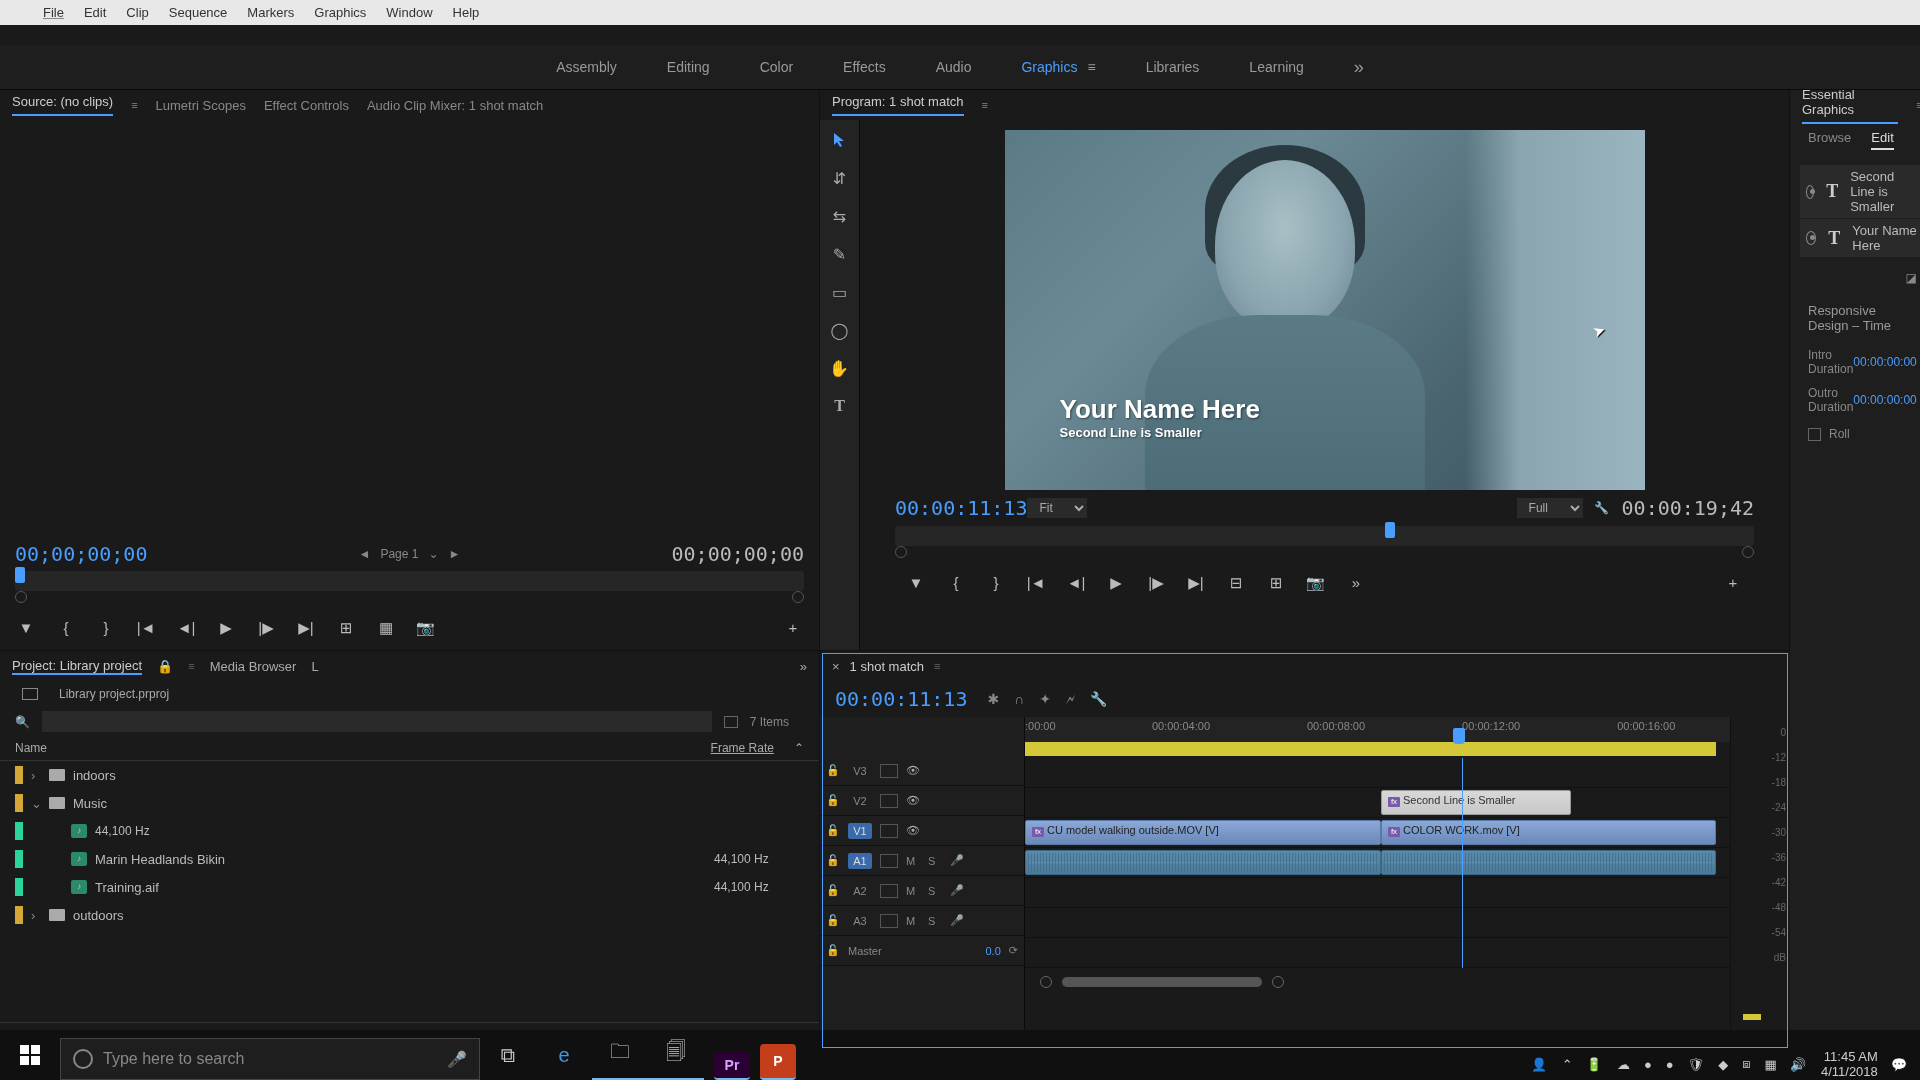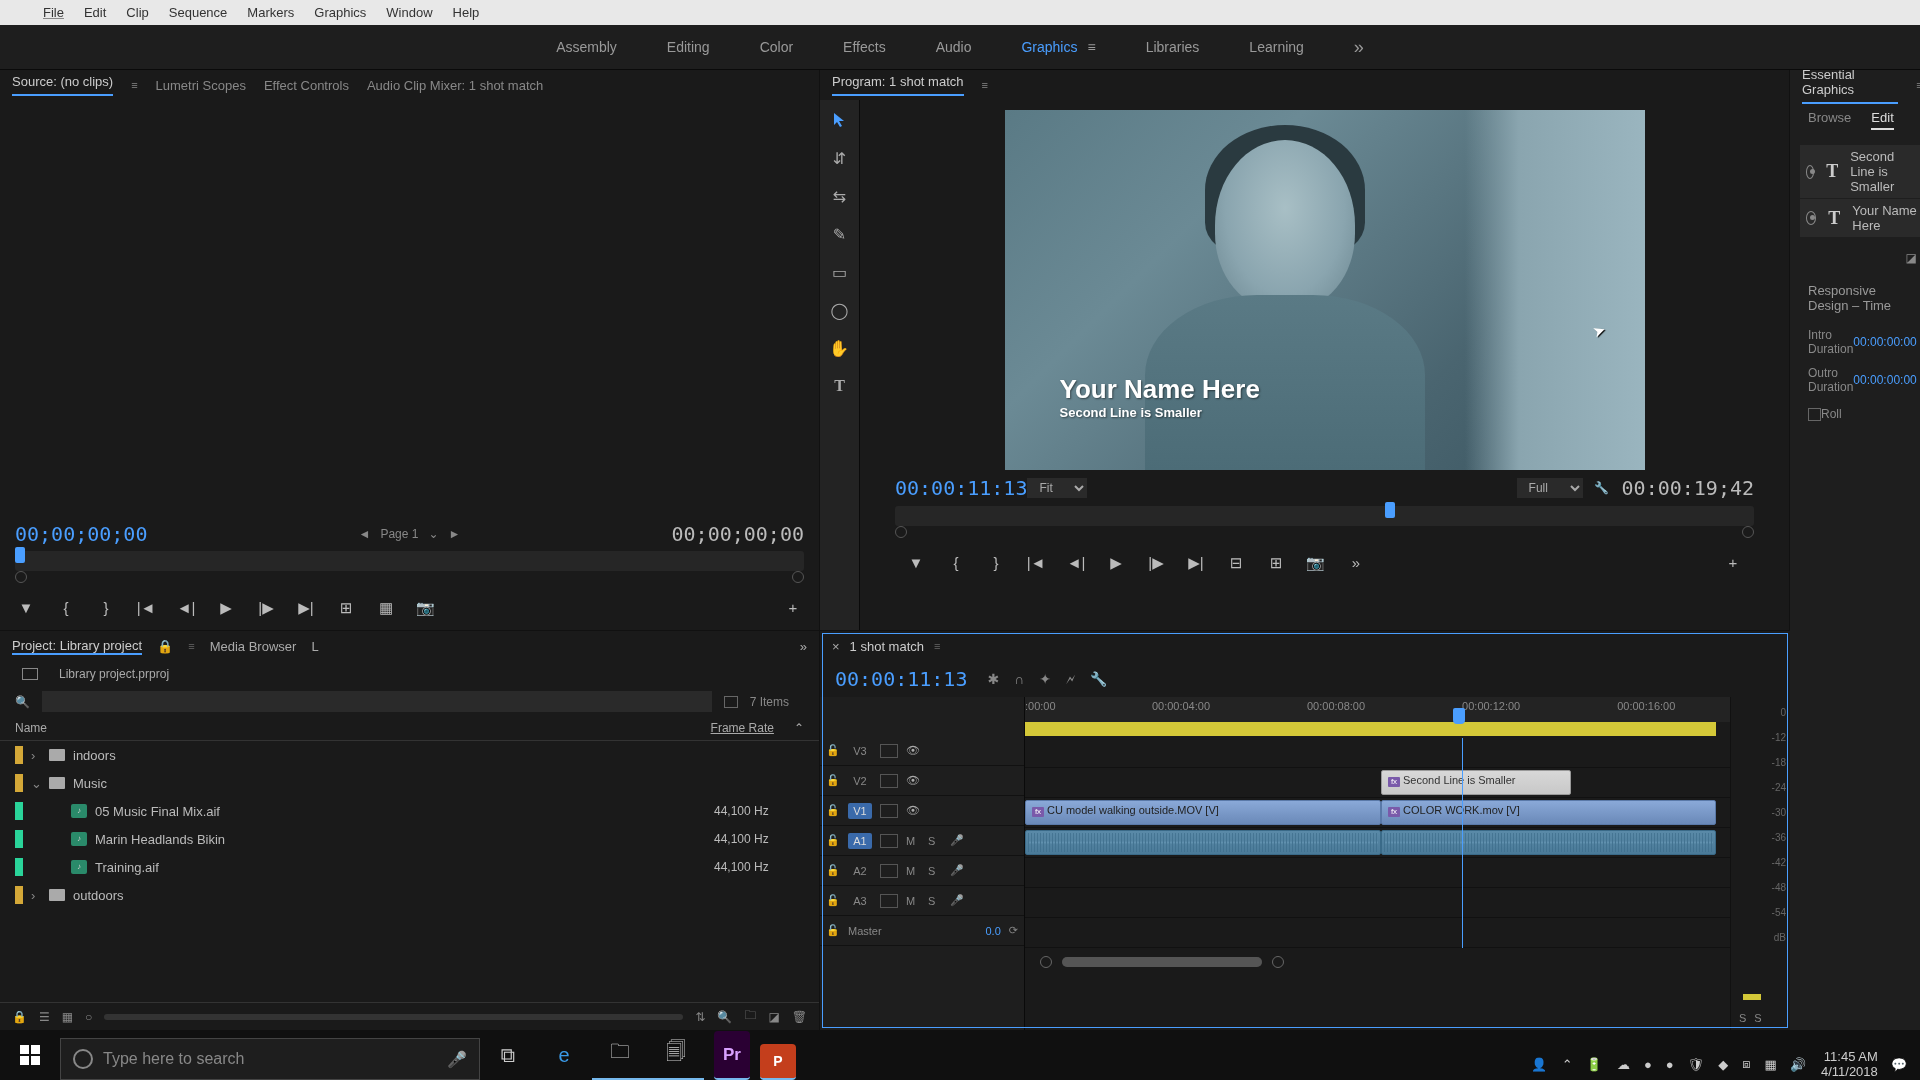--- a/index.html
+++ b/index.html
@@ -4,21 +4,21 @@
 <style>
 * { margin:0; padding:0; box-sizing:border-box; font-family:"Segoe UI",Arial,sans-serif; }
 body { background:#1a1a1a; color:#aaa; width:1920px; height:1080px; overflow:hidden; font-size:12px; position:relative; }
 
 
 .menubar { height:25px; background:#e8e8e8; color:#333; display:flex; align-items:center; padding:0 8px; gap:4px; font-size:13px; }
 .menubar span { padding:2px 8px; cursor:pointer; }
 .menubar span:first-child { text-decoration:underline; text-decoration-color:#888;margin-left:27px; }
 
 
-.workspacebar { height:45px; background:#1e1e1e; display:flex; align-items:center; justify-content:center; gap:50px; border-bottom:1px solid #0a0a0a; }
+.workspacebar { height:45px; background:#1e1e1e; display:flex; align-items:center; justify-content:center; gap:50px; border-bottom:1px solid #0a0a0a;margin-top:20px; }
 .workspacebar span { color:#999; font-size:14px; cursor:pointer; }
 .workspacebar span.active { color:#4a9eff; }
 .ws-menu-icon { color:#4a9eff; margin-left:-40px; }
 
 
 .main { display:grid; grid-template-columns:820px 970px 1fr; grid-template-rows:560px 1fr; height:960px; }
 .source-area { grid-column:1; grid-row:1; background:#1a1a1a; border-right:1px solid #111; display:flex; flex-direction:column; }
 .program-area { grid-column:2; grid-row:1; background:#1a1a1a; border-right:1px solid #111; display:flex; flex-direction:column; }
 .essential-area { grid-column:3; grid-row:1 / span 2; background:#1e1e1e; display:flex; flex-direction:column; }
 .project-area { grid-column:1; grid-row:2; background:#1a1a1a; border-right:1px solid #111; border-top:1px solid #111; display:flex; flex-direction:column; }
@@ -66,21 +66,21 @@
 .eg-tabs span.active { color:#ddd; border-bottom:2px solid #ddd; padding-bottom:3px; }
 .eg-layers { padding:5px 10px; }
 .eg-layer { display:flex; align-items:center; gap:12px; padding:4px 6px; color:#bbb; font-size:13px; background:#2a2a2a; margin-bottom:1px; }
 .eg-eye { width:14px; height:14px; border:1px solid #888; border-radius:50%; position:relative; }
 .eg-eye::after { content:""; position:absolute; width:5px; height:5px; background:#888; border-radius:50%; left:3px; top:3px; }
 .eg-T { font-family:serif; font-size:18px; font-weight:bold; color:#ccc; }
 .eg-section { padding:10px 18px; color:#888; }
 .eg-section h4 { font-weight:normal; font-size:13px; color:#999; margin-bottom:10px; }
 .eg-row { display:flex; justify-content:space-between; align-items:center; padding:5px 0; font-size:12px; }
 .eg-val { color:#4a9eff; }
-.eg-check { display:flex; align-items:center; margin-top:8px; }
+.eg-check { display:flex; align-items:center; gap:8px; margin-top:8px; }
 .eg-check .box { width:13px; height:13px; border:1px solid #666; }
 .cursor-arrow { position:absolute; left:1593px; top:322px; font-size:15px; color:#fff; transform:rotate(-20deg); text-shadow:1px 1px 1px #000; }
 
 
 .proj-tabs { height:30px; display:flex; align-items:center; padding:0 12px; gap:15px; font-size:13px; }
 .proj-header { padding:6px 6px; display:flex; align-items:center; gap:21px;margin-left:16px; }
 .proj-search { display:flex; align-items:center; padding:4px 15px; gap:12px; }
 .proj-search input { background:#2a2a2a; border:none; color:#aaa; padding:3px 6px; flex:1; }
 .proj-items { color:#888; margin-left:auto; padding-right:15px; }
 .proj-list-head { display:flex; padding:5px 15px; color:#aaa; font-size:12px; border-bottom:1px solid #333; }
@@ -377,21 +377,20 @@
           </span>
           <span class="name">Music</span>
           <span class="rate"></span>
         </div>
         <div class="proj-row">
           <span class="label-color" style="background: rgb(42, 212, 154);"></span>
           <span class="indent1" style="display: flex; align-items: center; gap: 8px;">
             <span class="chev"></span>
             <span class="audio-icon">♪</span>
           </span>
-          <span class="name">05 Music Final Mix.aif</span>
           <span class="rate">44,100 Hz</span>
         </div>
         <div class="proj-row">
           <span class="label-color" style="background: rgb(42, 212, 154);"></span>
           <span class="indent1" style="display: flex; align-items: center; gap: 8px;">
             <span class="chev"></span>
             <span class="audio-icon">♪</span>
           </span>
           <span class="name">Marin Headlands Bikin</span>
           <span class="rate">44,100 Hz</span>
@@ -572,21 +571,21 @@
     </div>
   <div class="search-box">
     <span class="circ"></span>
     <span>Type here to search</span>
     <span style="margin-left:auto;">🎤</span>
   </div>
   <div class="task-icon">⧉</div>
   <div class="task-icon" style="color:#3a9ae8;">e</div>
   <div class="task-icon active">🗀</div>
   <div class="task-icon active">🗐</div>
-  <div class="task-icon active" style="background:#2a0033;color:#d9a0ff;font-weight:bold;font-size:17px;width:36px;height:49px;border-radius:4px;margin:0 10px;">Pr</div>
+  <div class="task-icon active" style="background:#2a0033;color:#d9a0ff;font-weight:bold;font-size:14px;width:36px;height:28px;border-radius:4px;margin:0 10px;">Pr</div>
   <div class="task-icon active" style="background:#c43e1c;color:#fff;font-weight:bold;font-size:14px;width:36px;height:36px;border-radius:4px;">P</div>
   <div class="tray">
     <span>👤</span>
     <span>⌃</span>
     <span>🔋</span>
     <span>☁</span>
     <span>●</span>
     <span>●</span>
     <span>🛡</span>
     <span>◆</span>

